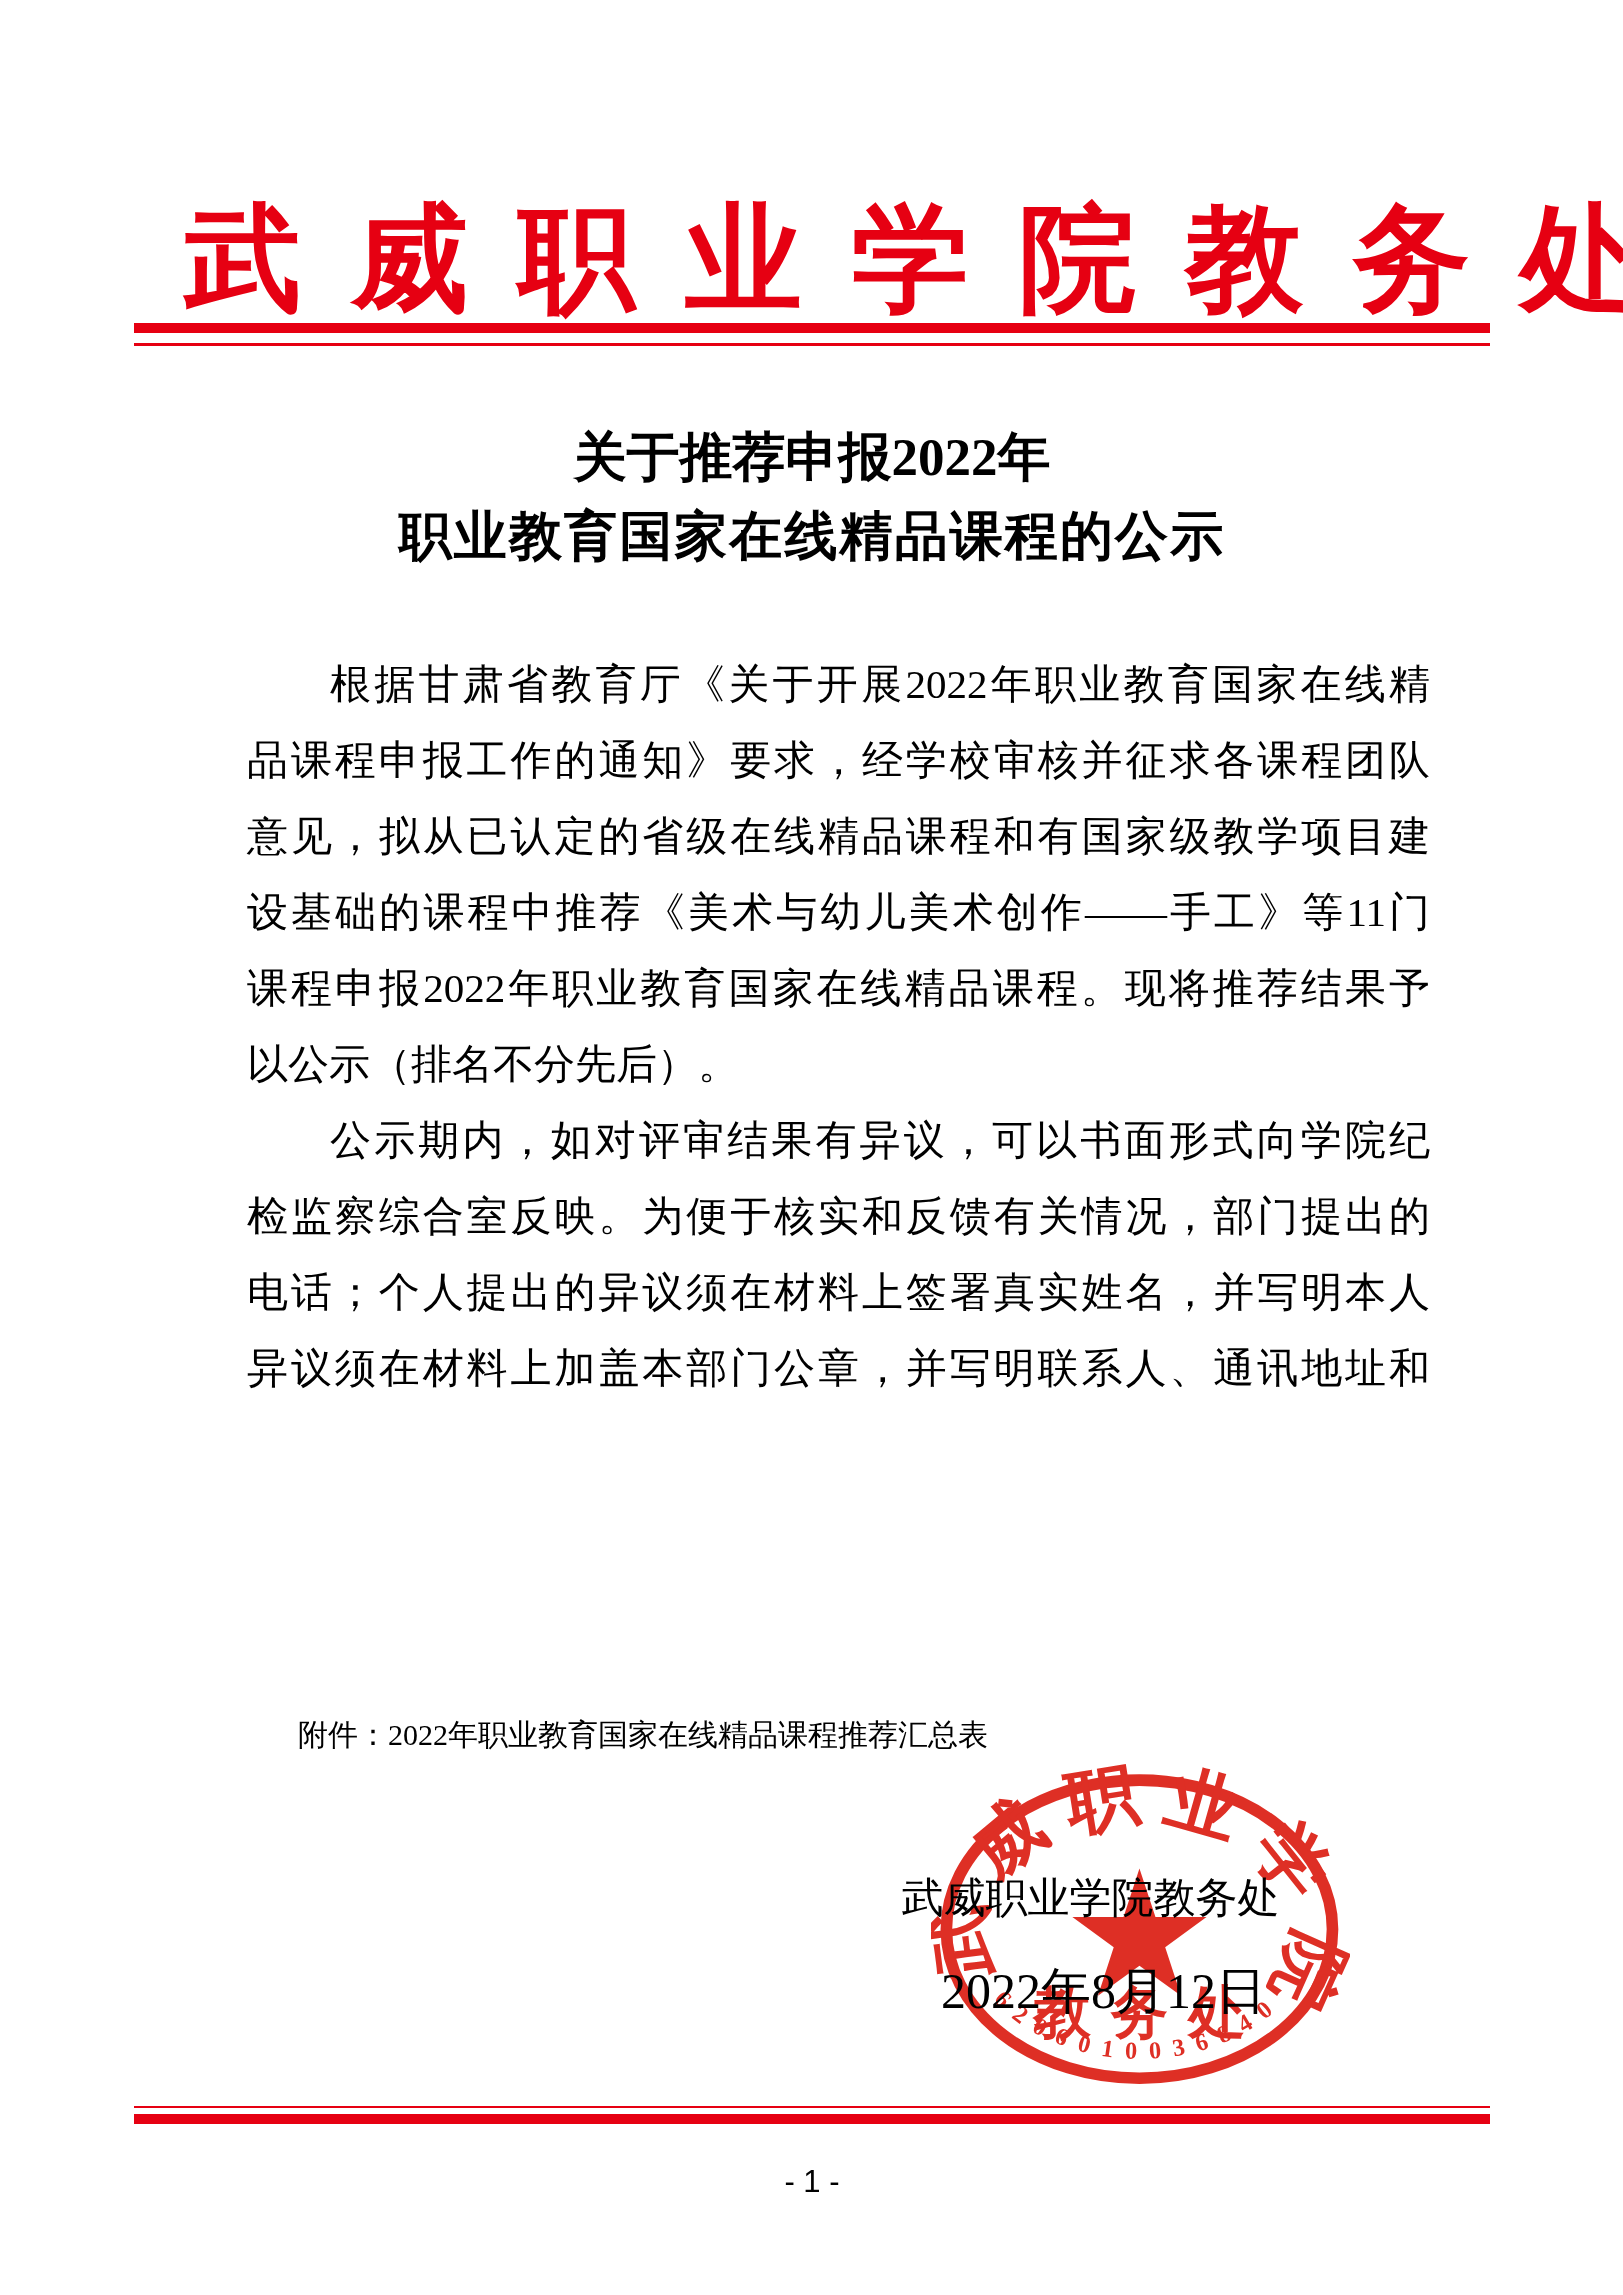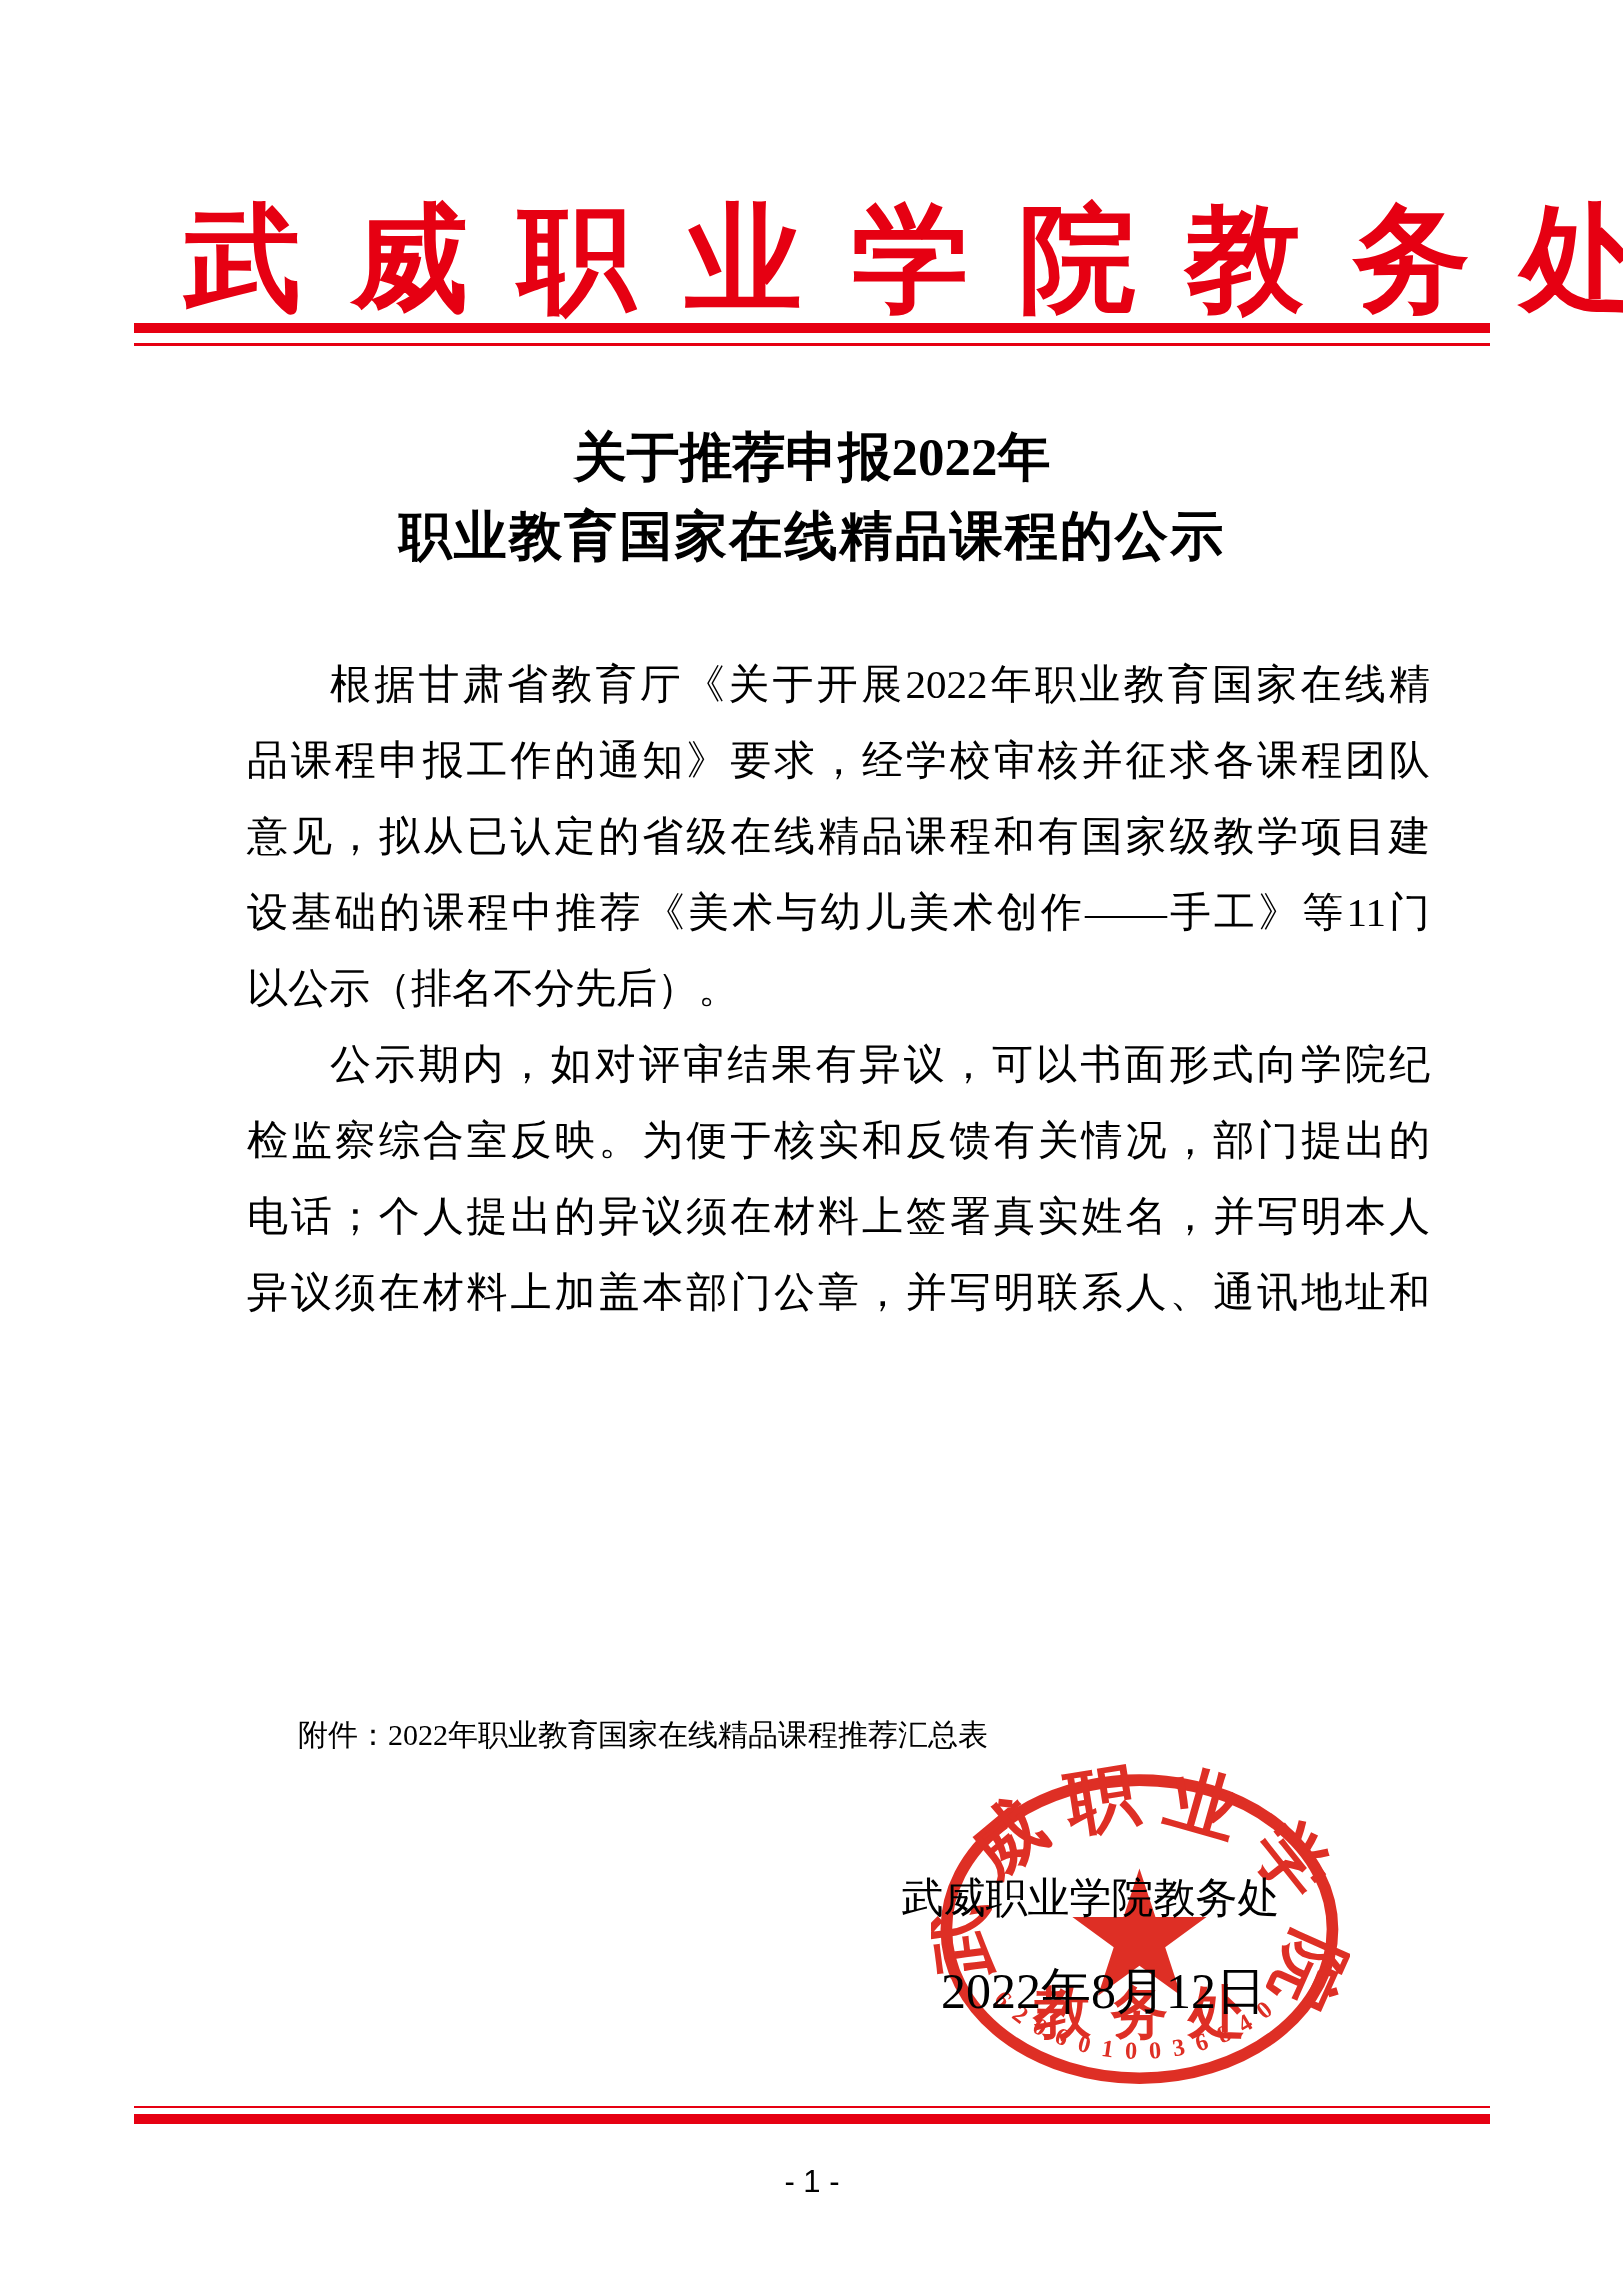--- a/index.html
+++ b/index.html
@@ -97,20 +97,21 @@
 <div class="abs rule rule-thin-top"></div>
 
 <div class="abs title-line title-1">关于推荐申报2022年</div>
 <div class="abs title-line title-2">职业教育国家在线精品课程的公示</div>
 
 <div class="abs body-text">
     <div class="body-line justify indent">根据甘肃省教育厅《关于开展2022年职业教育国家在线精</div>
     <div class="body-line justify">品课程申报工作的通知》要求，经学校审核并征求各课程团队</div>
     <div class="body-line justify">意见，拟从已认定的省级在线精品课程和有国家级教学项目建</div>
     <div class="body-line justify">设基础的课程中推荐《美术与幼儿美术创作——手工》等11门</div>
+    <div class="body-line justify">课程申报2022年职业教育国家在线精品课程。现将推荐结果予</div>
     <div class="body-line">以公示（排名不分先后）。</div>
     <div class="body-line justify indent">公示期内，如对评审结果有异议，可以书面形式向学院纪</div>
     <div class="body-line justify">检监察综合室反映。为便于核实和反馈有关情况，部门提出的</div>
     <div class="body-line justify">电话；个人提出的异议须在材料上签署真实姓名，并写明本人</div>
     <div class="body-line justify">异议须在材料上加盖本部门公章，并写明联系人、通讯地址和</div>
   </div>
 
 <div class="abs attachment">附件：2022年职业教育国家在线精品课程推荐汇总表</div>
 
 <div class="abs sign-org">武威职业学院教务处</div>

